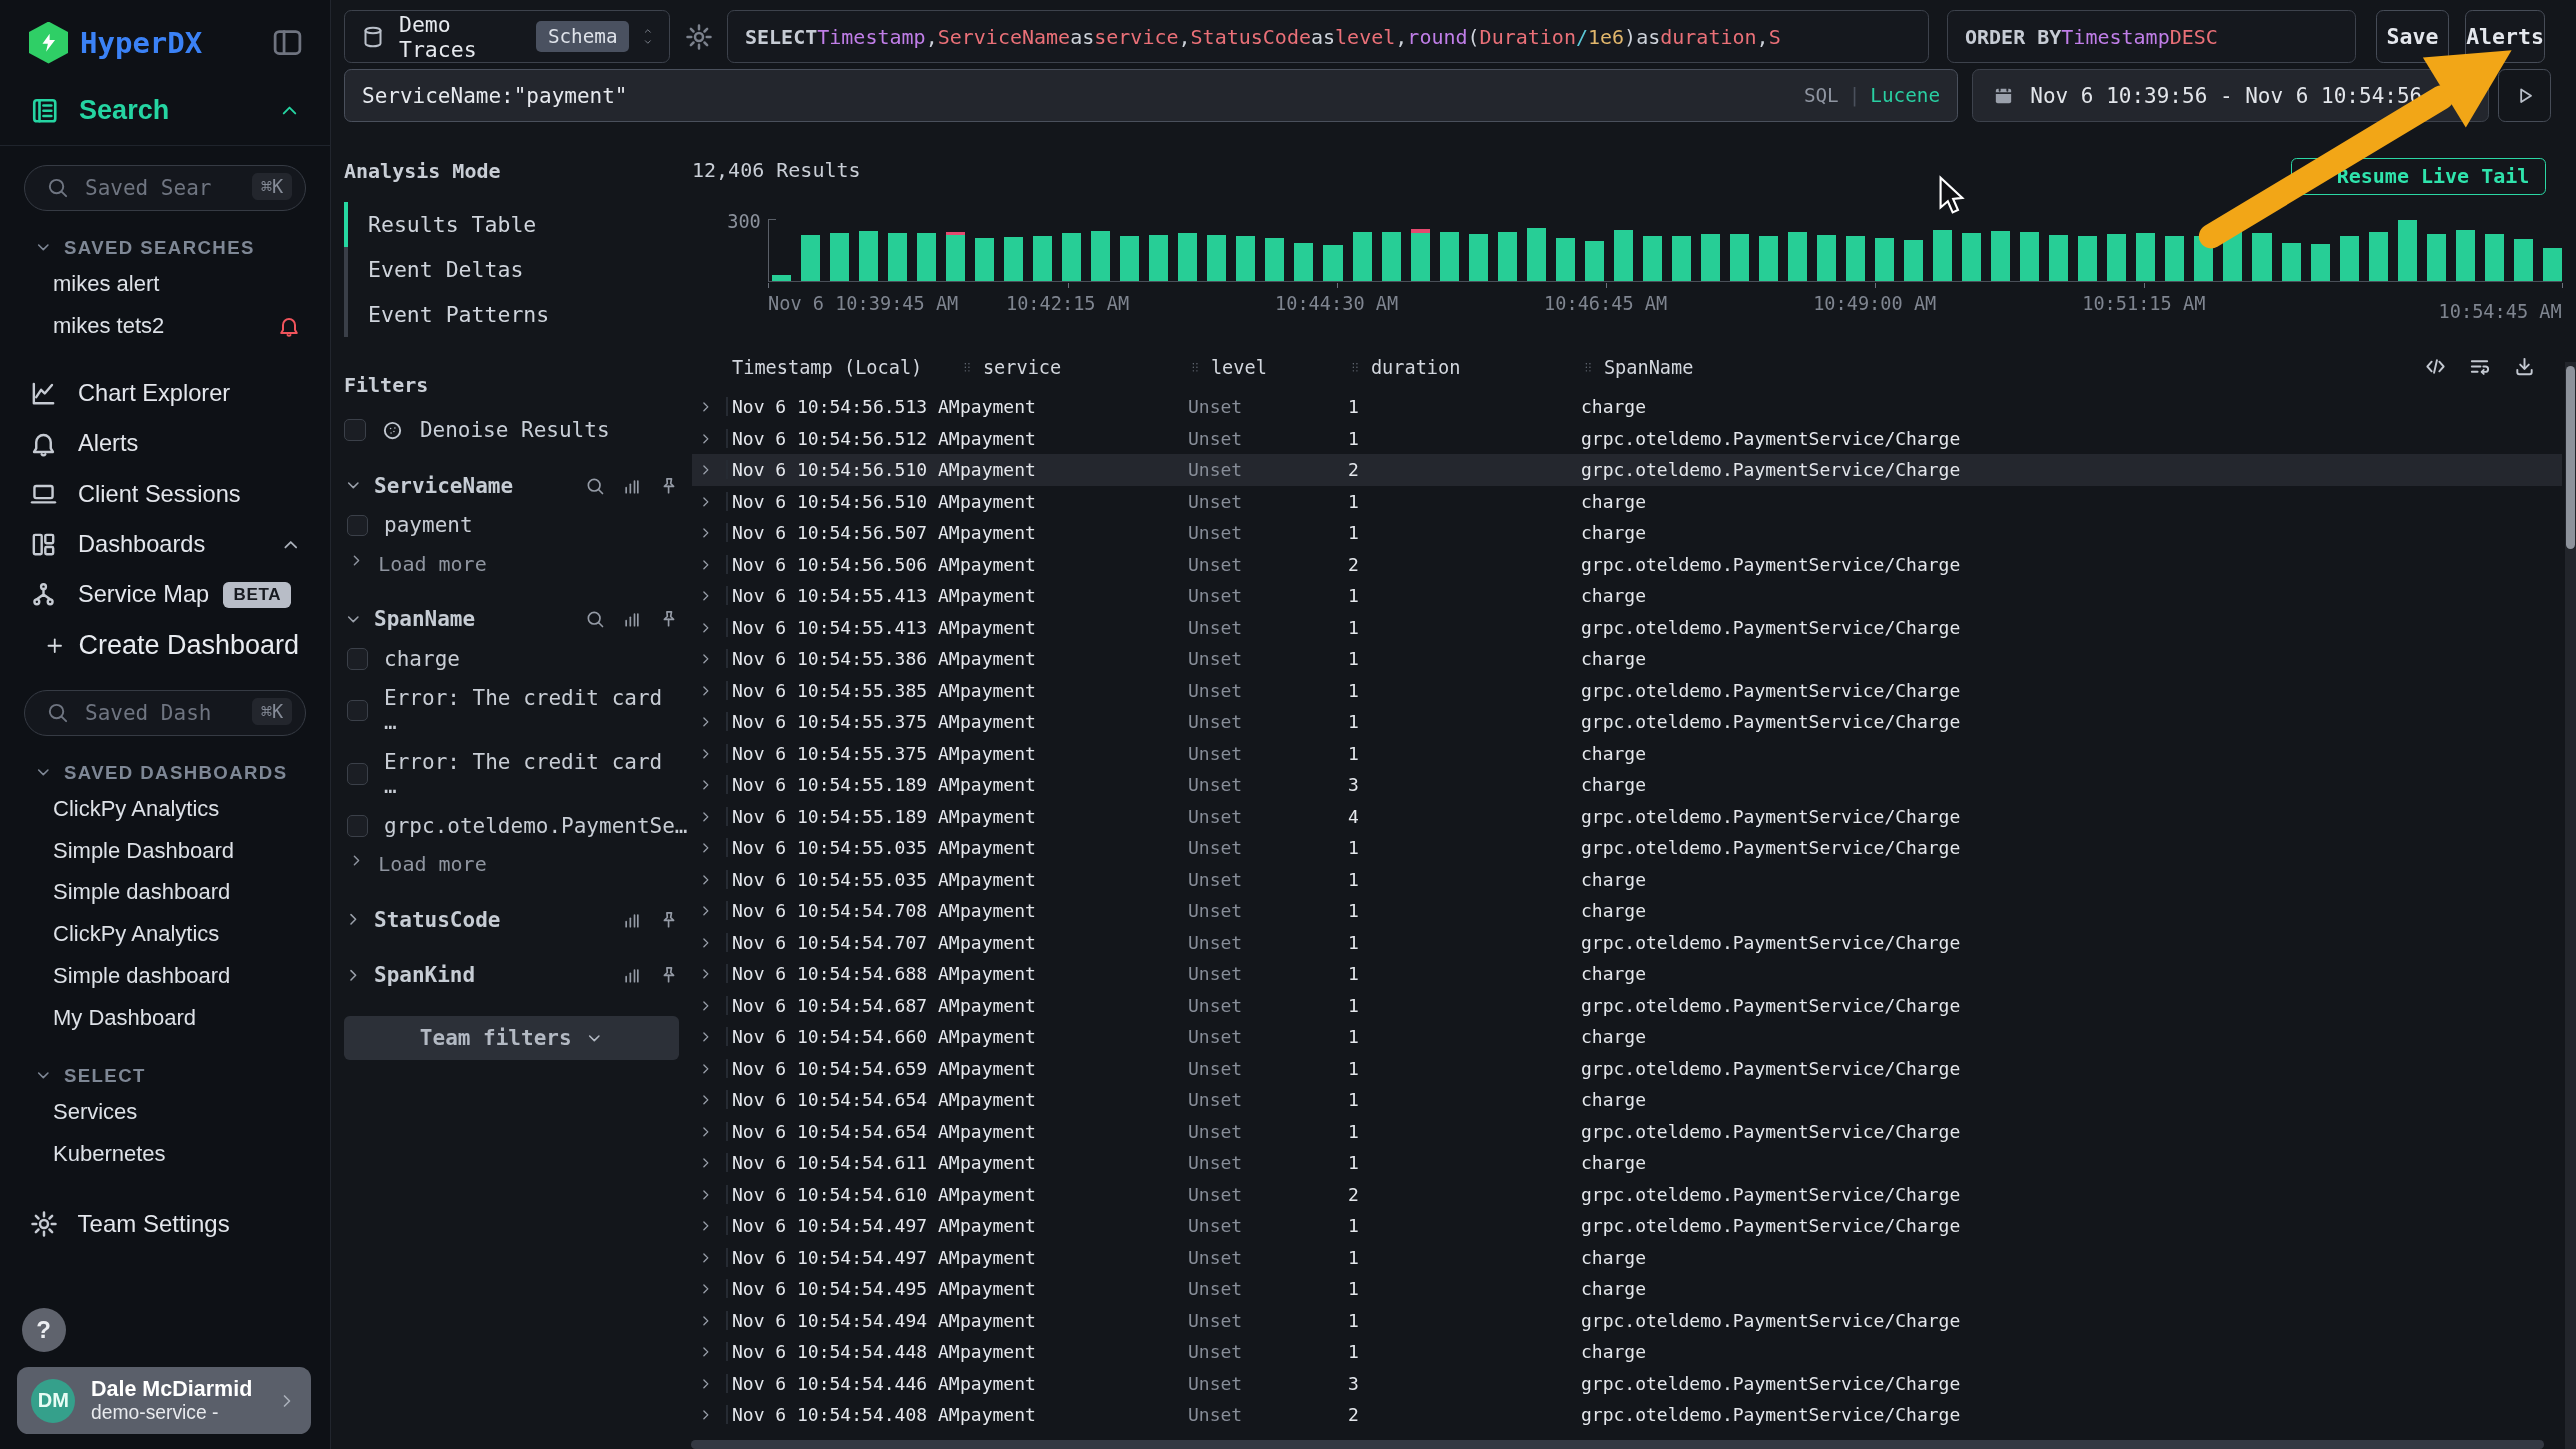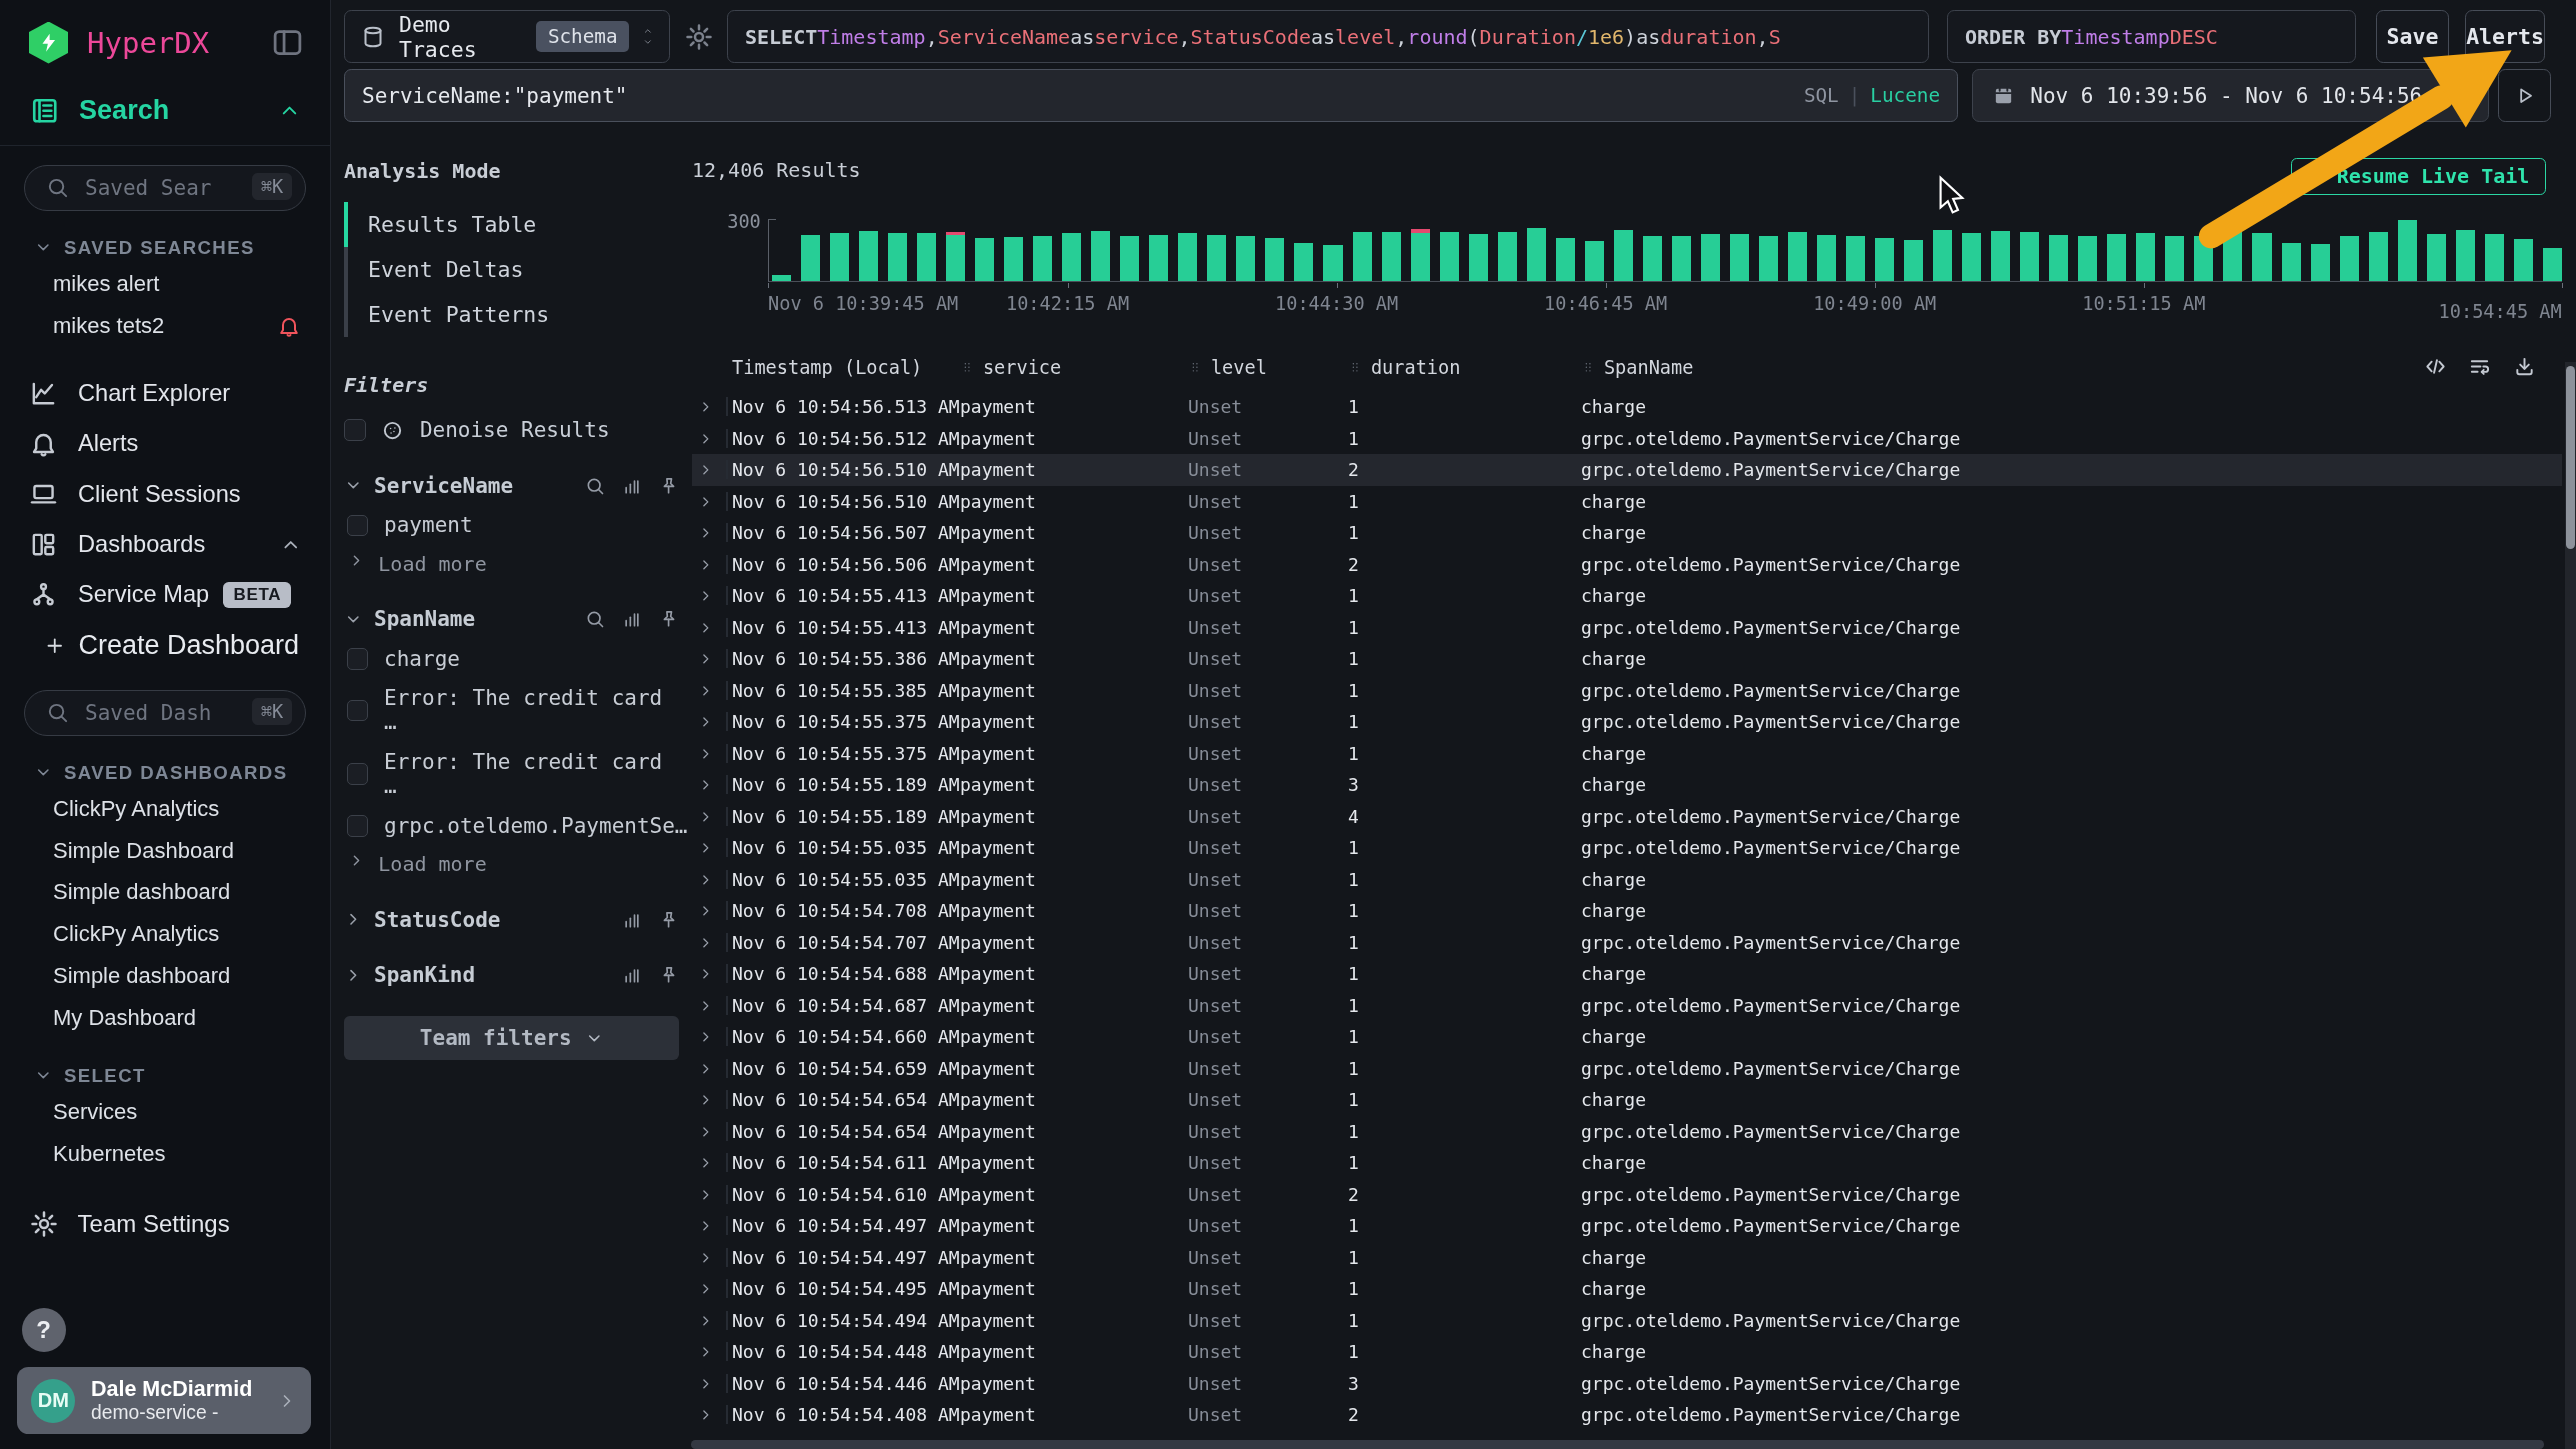--- a/index.html
+++ b/index.html
@@ -7,21 +7,21 @@
   body { font-family:"DejaVu Sans Mono","Liberation Mono",monospace; color:#e6e9ee; position:relative; display:flex; }
 
   .icn { display:inline-flex; align-items:center; justify-content:center; flex:none; }
   .icn svg { width:100%; height:100%; }
 
   
   .sidebar { width:331px; height:100%; background:#0e1116; border-right:1.4px solid #22262e; display:flex; flex-direction:column; font-family:"Liberation Sans",sans-serif; }
   .logo-row { display:flex; align-items:center; padding:21.5px 26px 18.6px 29px; }
   .logo-hex { width:39px; height:42px; background:#2fcf66; clip-path:polygon(50% 0,100% 25%,100% 75%,50% 100%,0 75%,0 25%); display:flex; align-items:center; justify-content:center; color:#ffffff; }
   .logo-hex .icn { width:21.5px; height:21.5px; }
-  .logo-text { font-family:"DejaVu Sans Mono",monospace; font-weight:normal; font-size:29px; color:#ec4899; margin-left:19px; flex:1; }
+  .logo-text { font-family:"DejaVu Sans Mono",monospace; font-weight:bold; font-size:29px; color:#3b82f6; margin-left:12px; flex:1; }
   .panel-toggle { width:33px; height:33px; color:#6f7480; }
   .nav-search-row { display:flex; align-items:center; padding:13px 29px 18.6px 29px; border-bottom:1.4px solid #1f242c; }
   .nav-search-row .icn { width:31.5px; height:31.5px; color:#25d5a2; }
   .nav-search-label { font-size:27px; font-weight:bold; color:#25d5a2; margin-left:18.6px; flex:1; }
   .chev { color:#aab0ba; }
 
   .pill-wrap { margin:18.6px 24px 0 24px; position:relative; }
   .pill-input { width:100%; height:46px; border-radius:23px; background:#14171d; border:1.4px solid #363b44; color:#c9ced6; font-family:"DejaVu Sans Mono",monospace; font-size:21px; padding:0 93px 0 60px; outline:none; }
   .pill-input::placeholder { color:#6f7581; }
   .pill-search-icn { position:absolute; left:21.5px; top:11.4px; width:23px; height:23px; color:#6f7581; }
@@ -93,21 +93,21 @@
   .content { flex:1; display:flex; align-items:flex-start; }
 
   
   .filters { width:335px; margin-left:13px; flex:none; font-size:21px; }
   .f-heading { font-size:20px; font-weight:bold; color:#c9ced6; }
   .analysis-title { margin-top:23px; }
   .modes { margin-top:18.6px; position:relative; }
   .mode { position:relative; padding:10px 0 10px 24px; font-size:21.5px; color:#cfd4dc; }
   .mode::before { content:''; position:absolute; left:0; top:0; bottom:0; width:4.3px; background:#3a3f48; }
   .mode.active::before { background:#26d7a1; }
-  .filters-title { margin-top:36px;font-style:italic; }
+  .filters-title { margin-top:36px; }
   .denoise-row { display:flex; align-items:center; gap:15.7px; margin-top:21.5px; color:#c9cfd8; }
   .checkbox { width:21.5px; height:21.5px; border-radius:5px; border:1.4px solid #3b4049; background:#1b1e24; flex:none; }
   .denoise-row .icn { width:23px; height:23px; color:#c0c6cf; }
   .fgroup { margin-top:31.5px; }
   .fg-head { display:flex; align-items:center; gap:11.4px; }
   .fg-head .icn.fg-chev { width:18.6px; height:18.6px; color:#9aa0aa; }
   .fg-name { font-size:21px; font-weight:bold; color:#c6ccd4; flex:1; }
   .fg-icons { display:flex; align-items:center; gap:17px; color:#959ba6; }
   .fg-icons .icn { width:20px; height:20px; }
   .fg-item { display:flex; align-items:center; gap:15.7px; margin:15.7px 0 0 2.9px; color:#c8cdd5; font-size:21px; }

